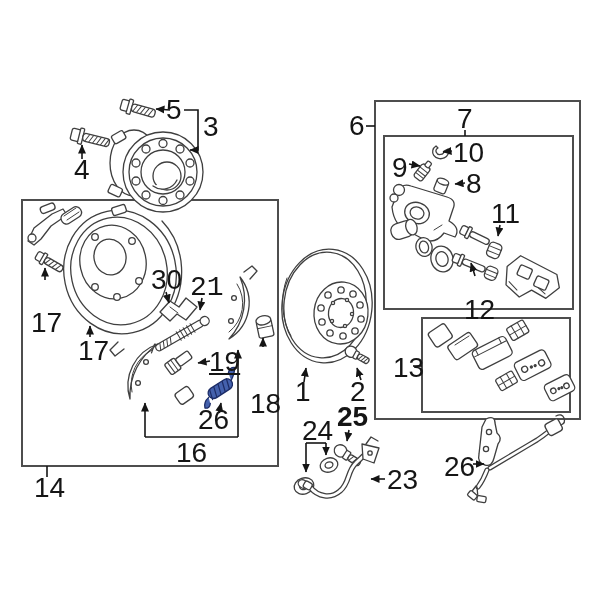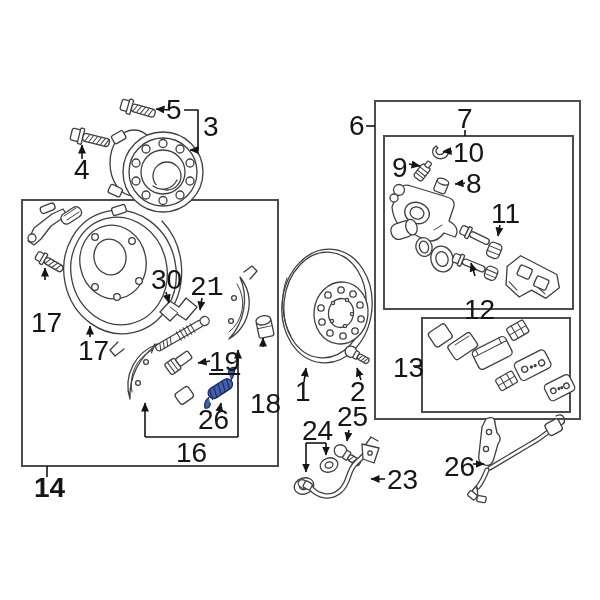--- a/index.html
+++ b/index.html
@@ -366,26 +366,26 @@
   <div class="lbl" style="left:74px;top:156px;">4</div>
   <div class="lbl" style="left:166px;top:96px;">5</div>
   <div class="lbl" style="left:349px;top:112px;">6</div>
   <div class="lbl" style="left:457px;top:105px;">7</div>
   <div class="lbl" style="left:466px;top:170px;">8</div>
   <div class="lbl" style="left:392px;top:154px;">9</div>
   <div class="lbl" style="left:453px;top:139px;">10</div>
   <div class="lbl" style="left:491px;top:200px;">11</div>
   <div class="lbl" style="left:464px;top:276px;margin-top:20px;">12</div>
   <div class="lbl" style="left:393px;top:354px;">13</div>
-  <div class="lbl" style="left:34px;top:474px;font-weight:bold;">14</div>
+  <div class="lbl" style="left:34px;top:474px;">14</div>
   <div class="lbl" style="left:78px;top:337px;">17</div>
   <div class="lbl" style="left:176px;top:439px;">16</div>
   <div class="lbl" style="left:31px;top:281px;margin-top:28px;">17</div>
   <div class="lbl" style="left:250px;top:346px;margin-top:44px;">18</div>
   <div class="lbl" style="left:209px;top:348px;text-decoration:underline;">19</div>
   <div class="lbl" style="left:151px;top:266px;">30</div>
   <div class="lbl" style="left:190px;top:274px;font-family:Liberation Mono, monospace;">21</div>
   <div class="lbl" style="left:198px;top:406px;">26</div>
   <div class="lbl" style="left:387px;top:466px;">23</div>
   <div class="lbl" style="left:302px;top:417px;">24</div>
-  <div class="lbl" style="left:337px;top:403px;">25</div>
+  <div class="lbl" style="left:337px;top:403px;font-weight:bold;">25</div>
   <div class="lbl" style="left:444px;top:453px;">26</div>
 </div>
 
 </body></html>

